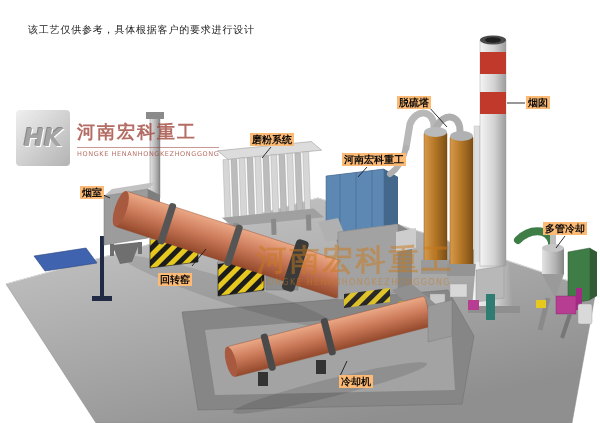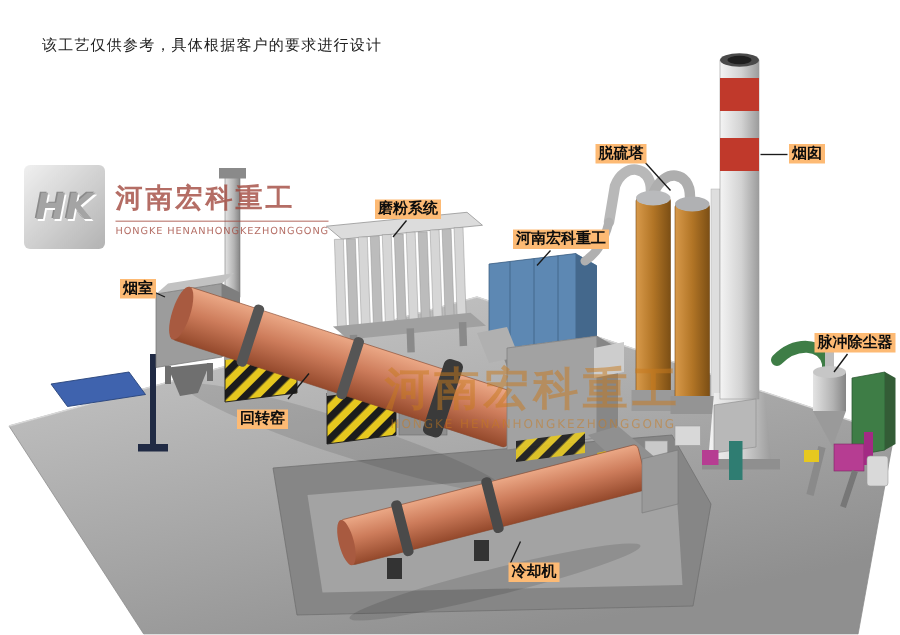--- a/index.html
+++ b/index.html
@@ -236,16 +236,16 @@
   <div class="wm">
     <div class="cn">河南宏科重工</div>
     <div class="en">HONGKE HENANHONGKEZHONGGONG</div>
   </div>
 
   <div class="lbl" style="left:80px;top:186px">烟室</div>
   <div class="lbl" style="left:250px;top:133px">磨粉系统</div>
   <div class="lbl" style="left:342px;top:153px">河南宏科重工</div>
   <div class="lbl" style="left:397px;top:96px">脱硫塔</div>
   <div class="lbl" style="left:526px;top:96px">烟囱</div>
-  <div class="lbl" style="left:543px;top:222px">脉冲除尘器</div>
+  <div class="lbl" style="left:543px;top:222px">多管冷却</div>
   <div class="lbl" style="left:158px;top:273px">回转窑</div>
   <div class="lbl" style="left:339px;top:375px">冷却机</div>
 </div>
 
 </body></html>

